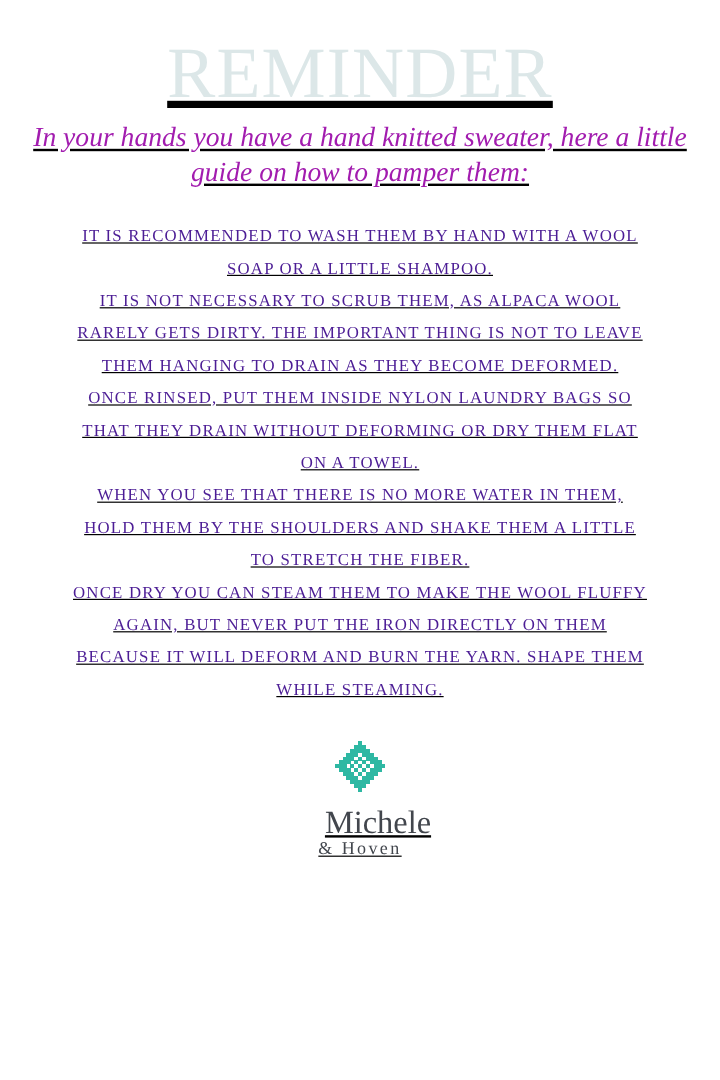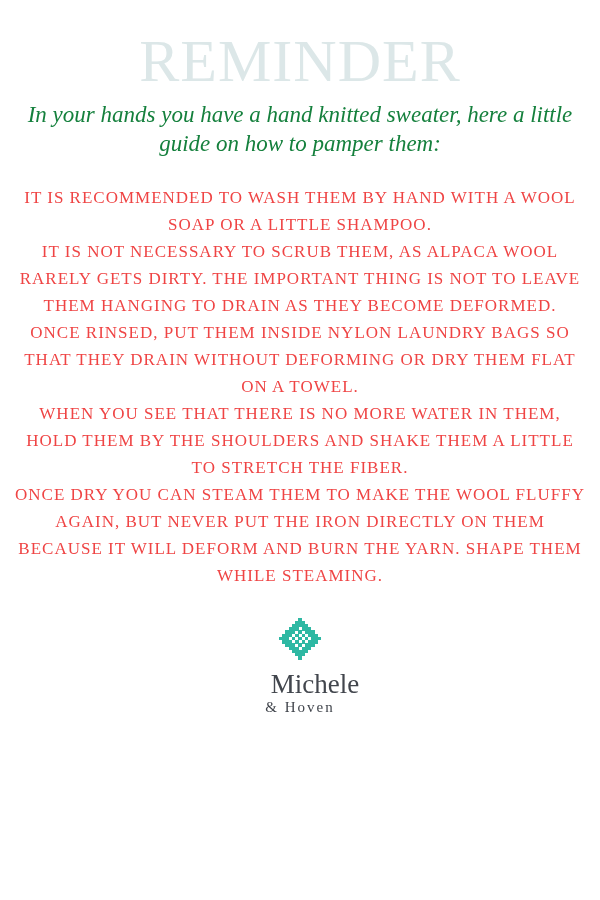--- a/index.html
+++ b/index.html
@@ -9,47 +9,48 @@
   }
   .page {
     position: relative;
     width: 600px;
     height: 716px;
     margin: 0 auto;
     background: #ffffff;
     overflow: hidden;
     font-family: "Liberation Serif", serif;
     text-align: center;
+    text-decoration: underline;
   }
   .title {
     margin: 0;
     padding-top: 30px;
     font-size: 60px;
     line-height: 62px;
     font-weight: 400;
     letter-spacing: 1px;
     color: #dce7e8;
   }
   .subtitle {
     margin: 8px auto 0 auto;
     font-style: italic;
     font-size: 23px;
     line-height: 29px;
-    color: #15803d;
+    color: #a21caf;
     white-space: pre-line;
   }
   .body-text {
     margin-top: 20px;
   }
   .body-text p {
     margin: 26px auto;
-    font-size: 17px;
+    font-size: 14px;
     line-height: 27px;
     letter-spacing: 1px;
-    color: #ef4444;
+    color: #4c1d95;
     white-space: pre-line;
   }
   .footer {
     margin-top: 14px;
   }
   .logo {
     display: inline-block;
     line-height: 0;
   }
   .logo svg {

